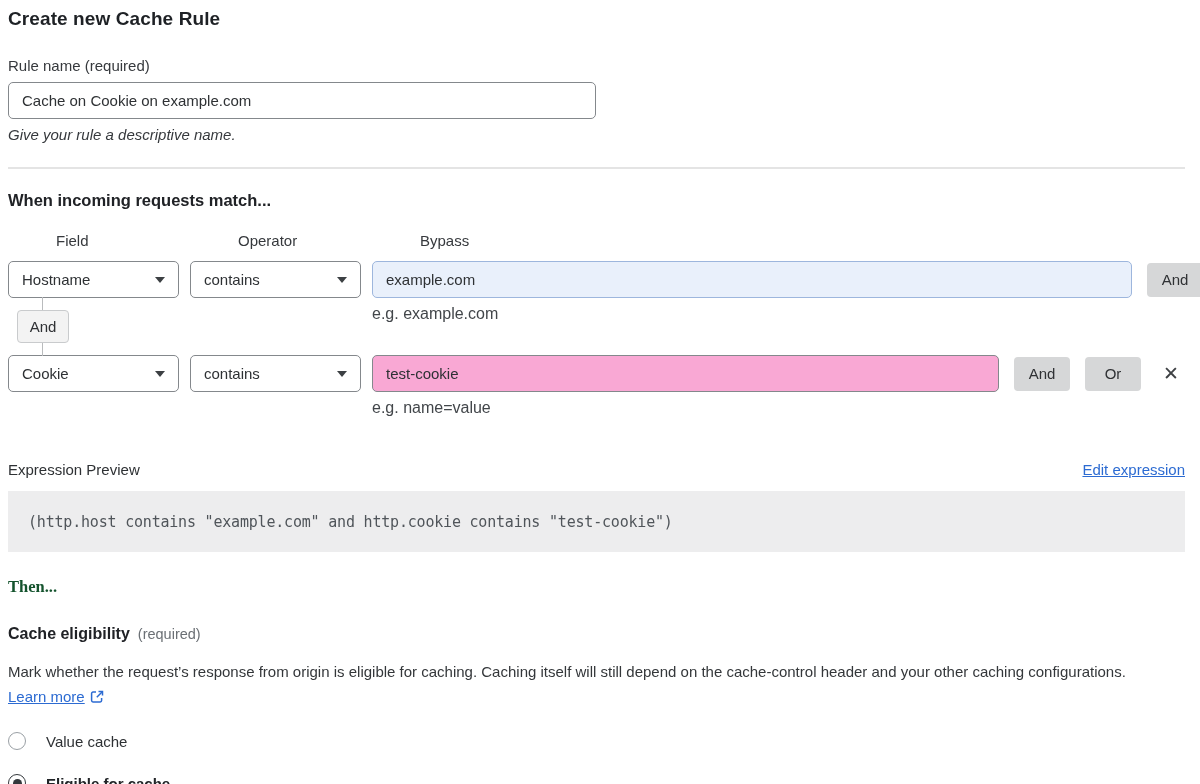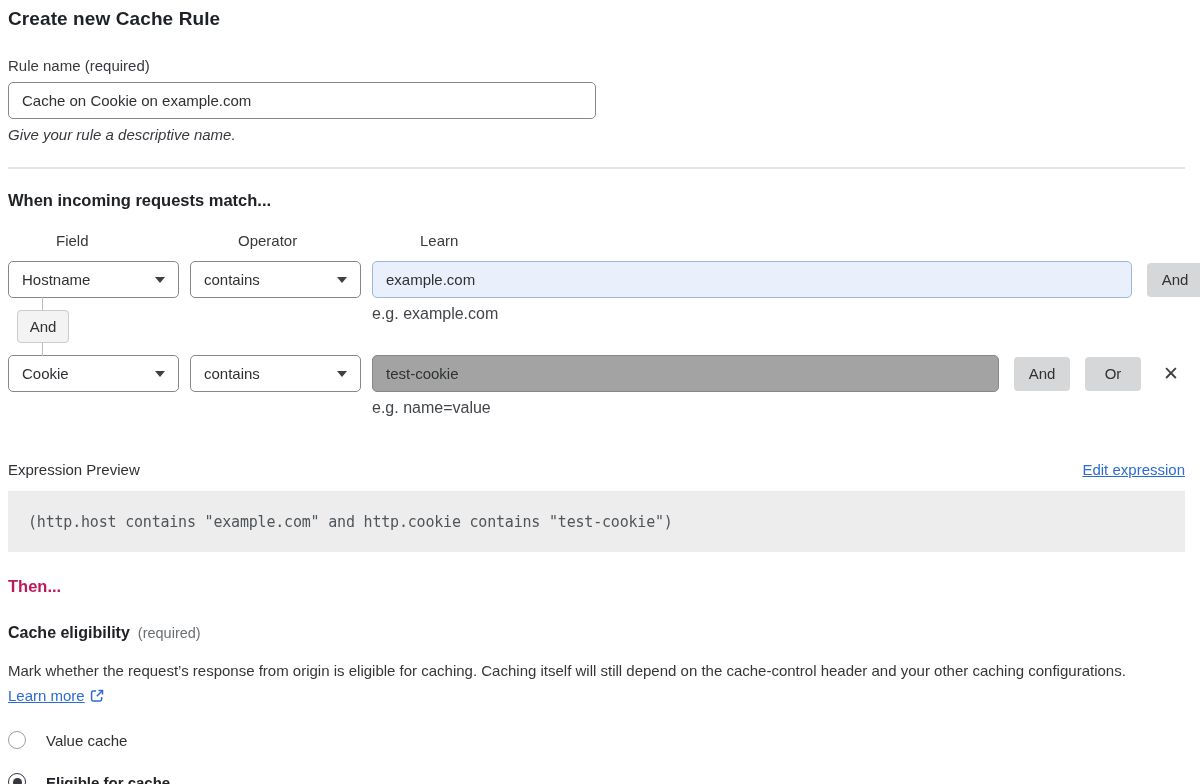--- a/index.html
+++ b/index.html
@@ -52,21 +52,21 @@
   .caret {
     width: 0; height: 0; flex: none;
     border-left: 5px solid transparent; border-right: 5px solid transparent;
     border-top: 6px solid #3c4043;
   }
 
   .value-input {
     height: 37px; border: 1px solid #84888c; border-radius: 5px;
     padding: 0 13px; font-size: 15px; color: #2e3134;
     font-family: "Liberation Sans", sans-serif; outline: none;
-    background: #a3a3a3; flex: none;
+    background: #f9a8d4; flex: none;
   }
   .value-input.highlight { background: #e9f0fb; border-color: #9db6dd; }
   .w-long { width: 760px; }
   .w-short { width: 627px; }
 
   .gray-btn {
     width: 56px; height: 34px; margin-left: 15px; flex: none;
     background: #d6d7d8; border: none; border-radius: 4px;
     font-size: 15px; color: #2f3134; font-family: "Liberation Sans", sans-serif;
     cursor: pointer;
@@ -103,21 +103,21 @@
     margin-top: 13px; width: 1177px; height: 61px;
     background: #ededee; display: flex; align-items: center;
     padding: 0 20px;
   }
   .code-text {
     font-family: "DejaVu Sans Mono", monospace;
     font-size: 15px; color: #50555a; letter-spacing: -0.2px;
     white-space: pre;
   }
 
-  .then-heading { font-size: 16.5px; font-weight: 700; color: #be185d; margin: 25px 0 0 0; }
+  .then-heading { font-size: 16.5px; font-weight: 700; color: #14532d; margin: 25px 0 0 0; font-family: Liberation Serif, serif; }
 
   .setting-title-row { margin-top: 28px; display: flex; align-items: baseline; }
   .setting-title { font-size: 16px; font-weight: 700; color: #202226; }
   .setting-required { font-size: 14.5px; color: #6b7075; margin-left: 8px; }
 
   .description {
     margin: 16px 0 0 0; font-size: 15px; color: #34373a;
     line-height: 25px; max-width: 1150px;
   }
   .ext-icon { margin-left: 5px; vertical-align: -2px; }
@@ -146,21 +146,21 @@
   <input class="rule-name-input" type="text" value="Cache on Cookie on example.com" style="">
   <div class="help-text">Give your rule a descriptive name.</div>
 
   <hr class="divider">
 
   <div class="section-heading">When incoming requests match...</div>
 
   <div class="col-labels">
     <span class="col-field">Field</span>
     <span class="col-operator">Operator</span>
-    <span class="col-value">Learn</span>
+    <span class="col-value">Bypass</span>
   </div>
 
   
   <div class="cond-row">
     <div class="select">
       <span>Hostname</span>
       <span class="caret"></span>
     </div>
     <div class="select">
       <span>contains</span>

